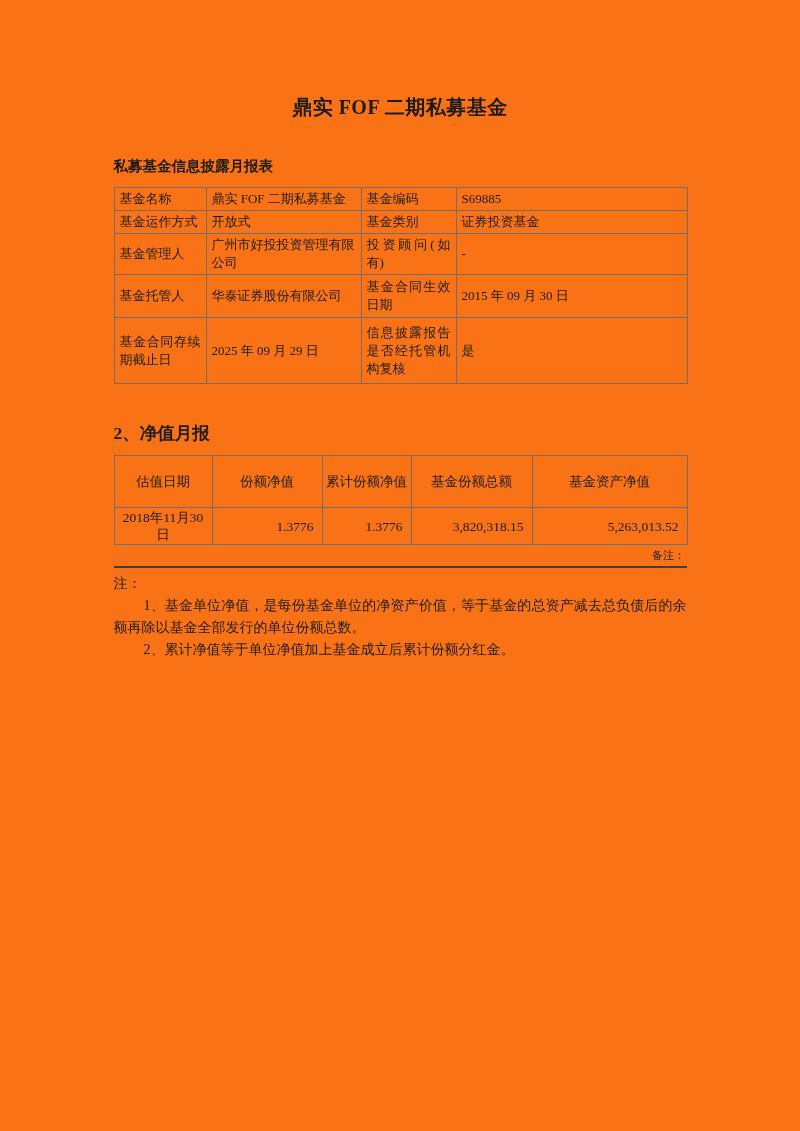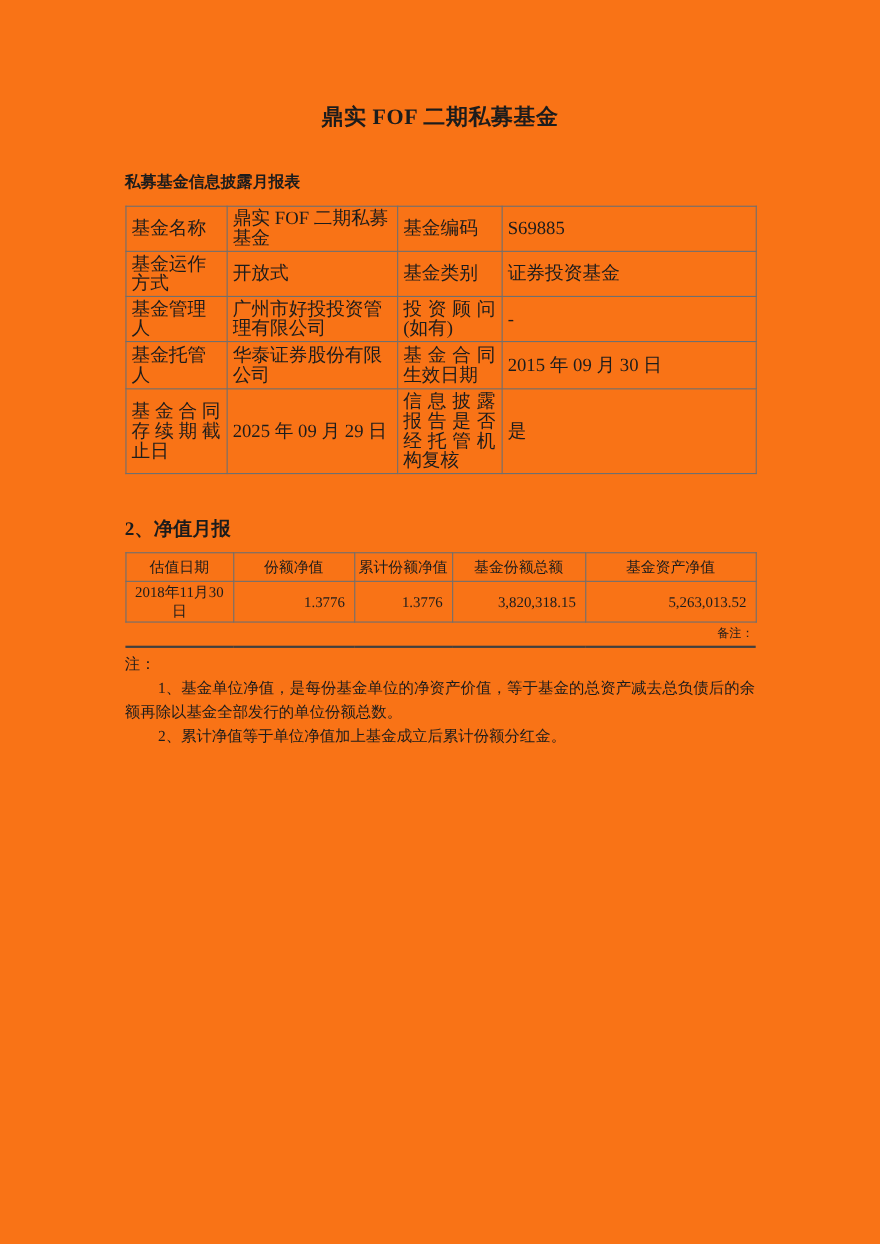--- a/index.html
+++ b/index.html
@@ -41,21 +41,21 @@
     line-height: 24px;
   }
   .section-heading.first { margin-top: 63px; }
   .section-heading.second { margin-top: 37px; }
 
   
   table { border-collapse: collapse; table-layout: fixed; width: 573px; }
   .overview-table { margin-top: 12px; }
   .overview-table td {
     border: 1px solid #6f6f6f;
-    font-size: 17px;
+    font-size: 13px;
     line-height: 18px;
     padding: 2px 5px;
     vertical-align: middle;
     text-align: left;
   }
   .overview-table col.c1 { width: 92px; }
   .overview-table col.c2 { width: 155px; }
   .overview-table col.c3 { width: 95px; }
   .overview-table col.c4 { width: 231px; }
   .overview-table tr.r1 td, .overview-table tr.r2 td { height: 22px; }
@@ -71,21 +71,21 @@
   .nav-table col.c3 { width: 89px; }
   .nav-table col.c4 { width: 121px; }
   .nav-table col.c5 { width: 155px; }
   .nav-table th, .nav-table td {
     border: 1px solid #6f6f6f;
     font-size: 13.5px;
     font-weight: normal;
     line-height: 17px;
     vertical-align: middle;
   }
-  .nav-table th { height: 21px; text-align: center; padding: 4px 2px; }
+  .nav-table th { height: 21px; text-align: center; padding: 17px 2px; }
   .nav-table td { height: 23px; padding: 1px 2px; }
   .nav-table td.left  { text-align: center;  padding-left: 2px; }
   .nav-table td.right { text-align: right; padding-right: 8px; }
   .nav-table tr.remark-row td {
     border: none;
     border-bottom: 2.5px solid #3f3f3f;
     height: 22px;
     text-align: right;
     padding-left: 4px;
     font-size: 11px;

